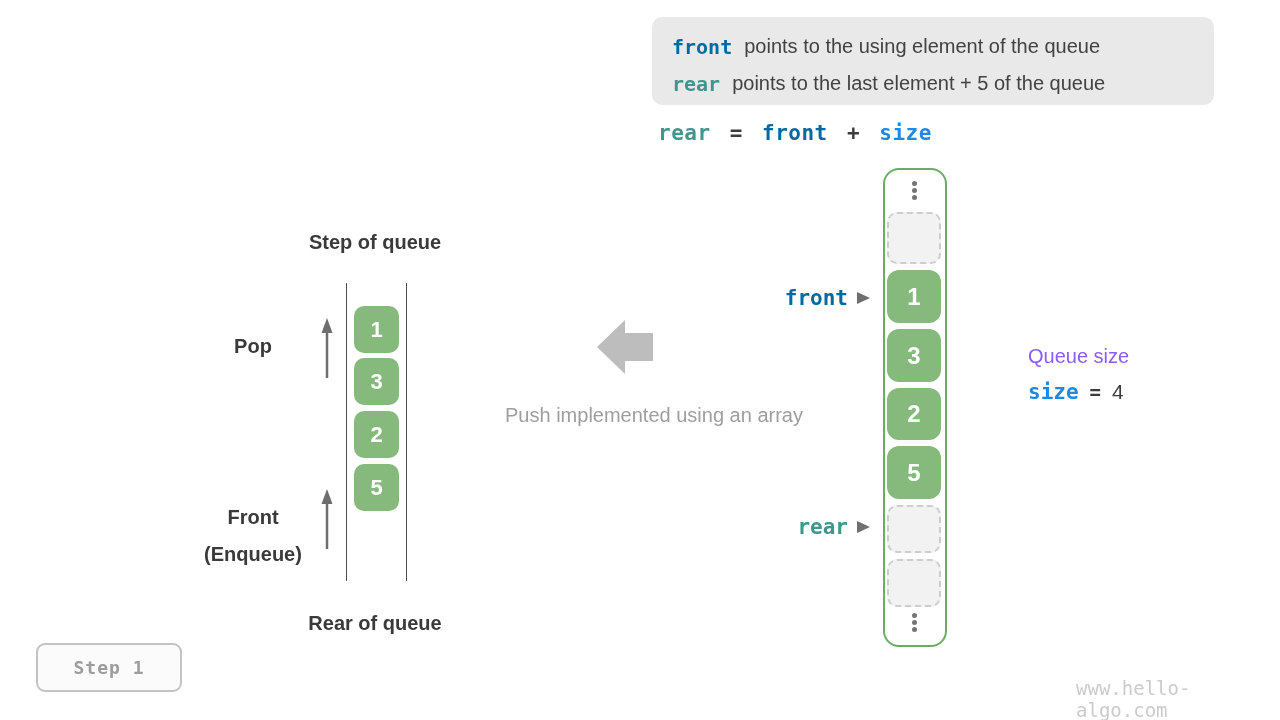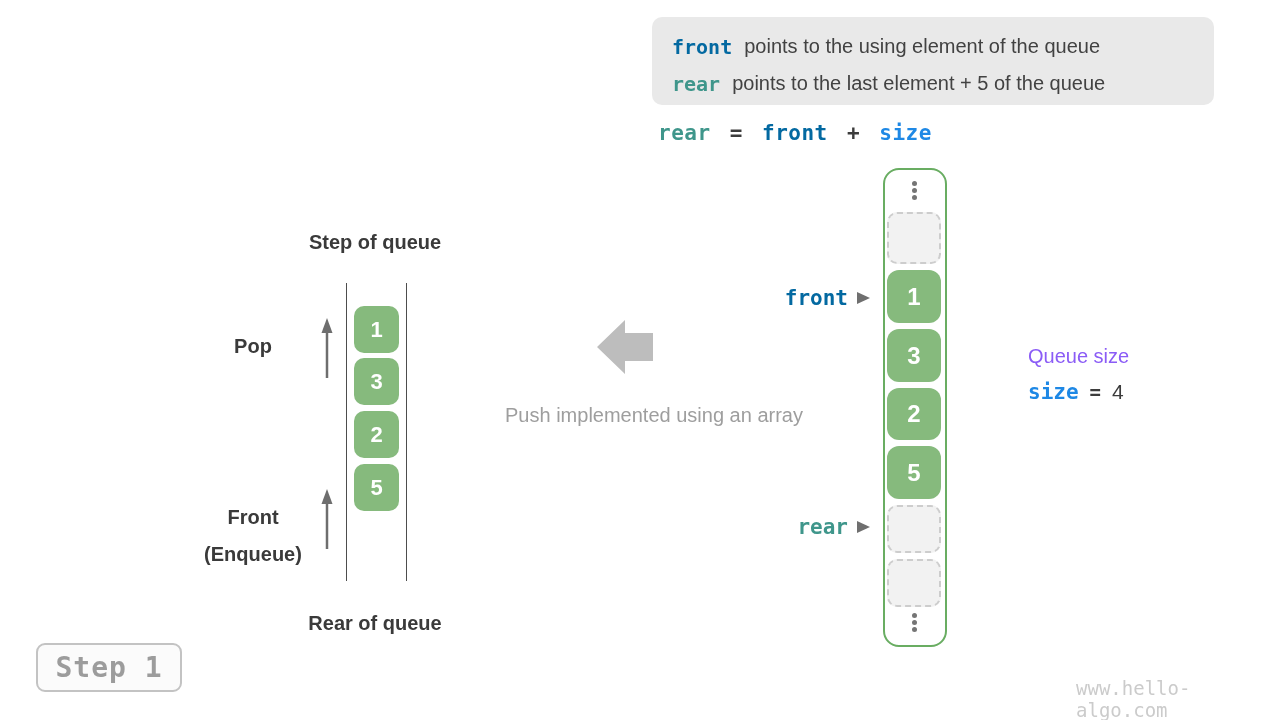--- a/index.html
+++ b/index.html
@@ -61,21 +61,21 @@
   .tri-right{width:0;height:0;border-left:13px solid #6f6f6f;border-top:6px solid transparent;border-bottom:6px solid transparent;}
 
   
   .qsize-title{left:1028px;top:345px;font-size:20px;color:#8b5cf6;}
   .qsize-line{left:1028px;top:380px;display:flex;align-items:center;gap:11px;font-size:21px;color:#3c3c3c;}
 
   
   .step-badge{
     left:36px;top:643px;width:146px;height:49px;box-sizing:border-box;
     border:2px solid #c3c3c3;border-radius:9px;background:#fbfbfb;
-    color:#9c9c9c;font-size:28px;text-align:center;line-height:45px;letter-spacing:1px;
+    color:#9c9c9c;font-size:18px;text-align:center;line-height:45px;letter-spacing:1px;
   }
 
   
   .watermark{left:1076px;top:677px;font-family:"DejaVu Sans Mono",monospace;font-size:19px;color:#cbcbcb;}
 </style>
 </head>
 <body>
 
 <div id="canvas">
 

